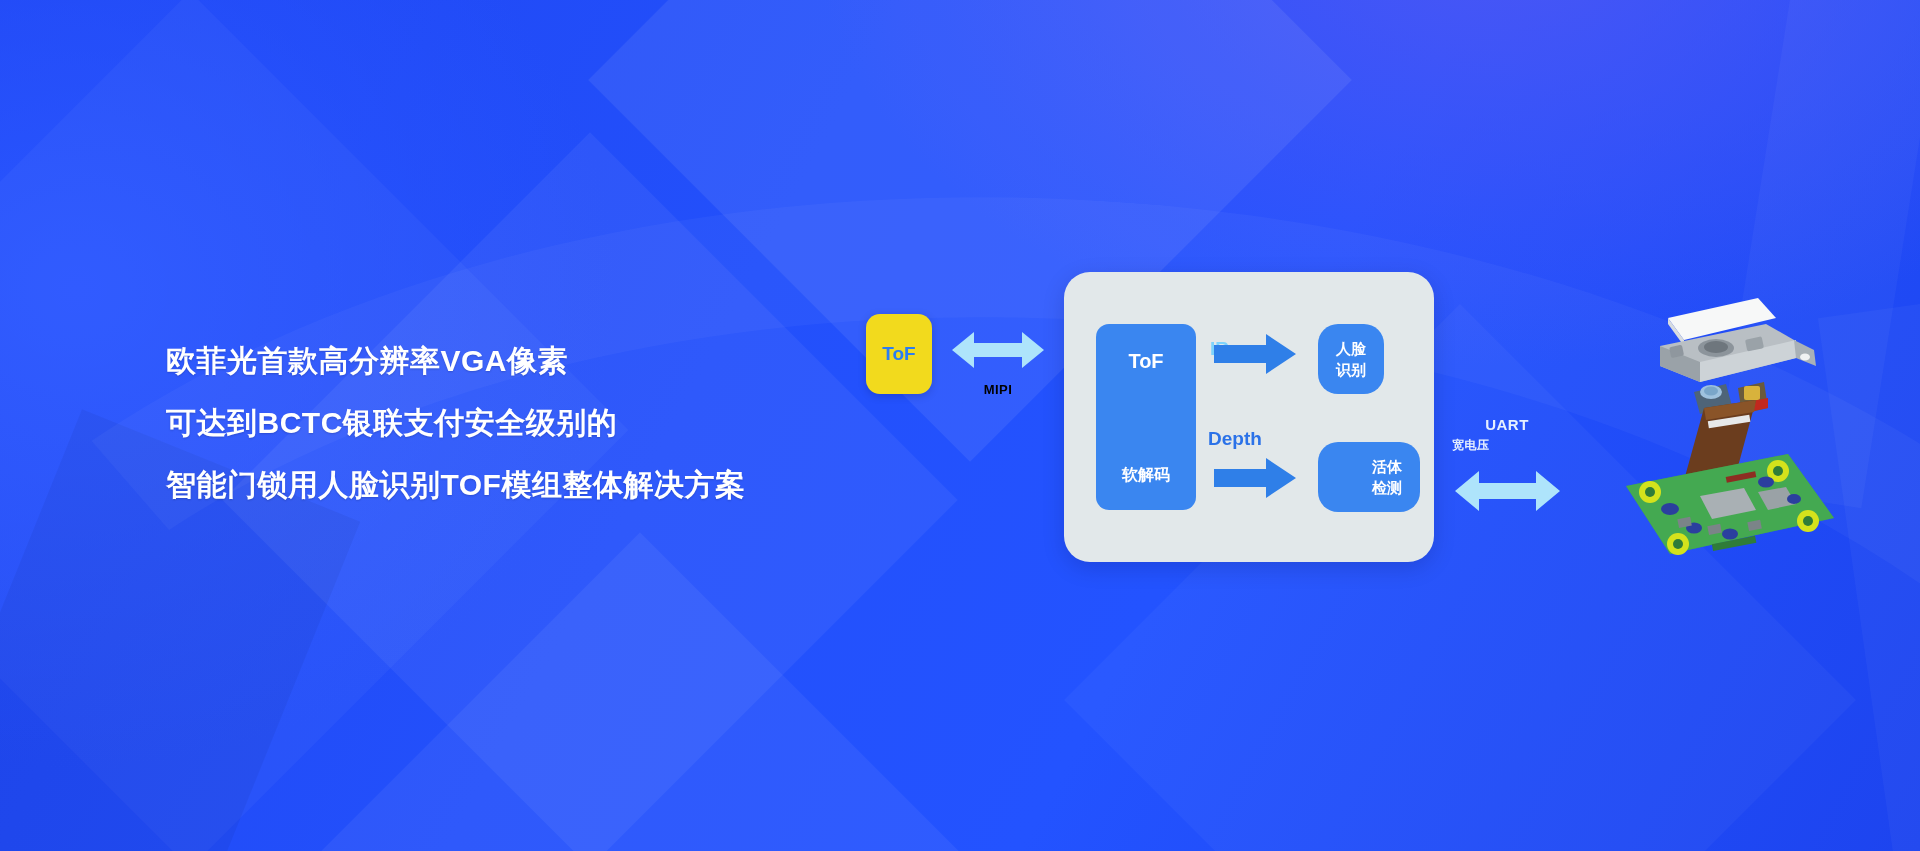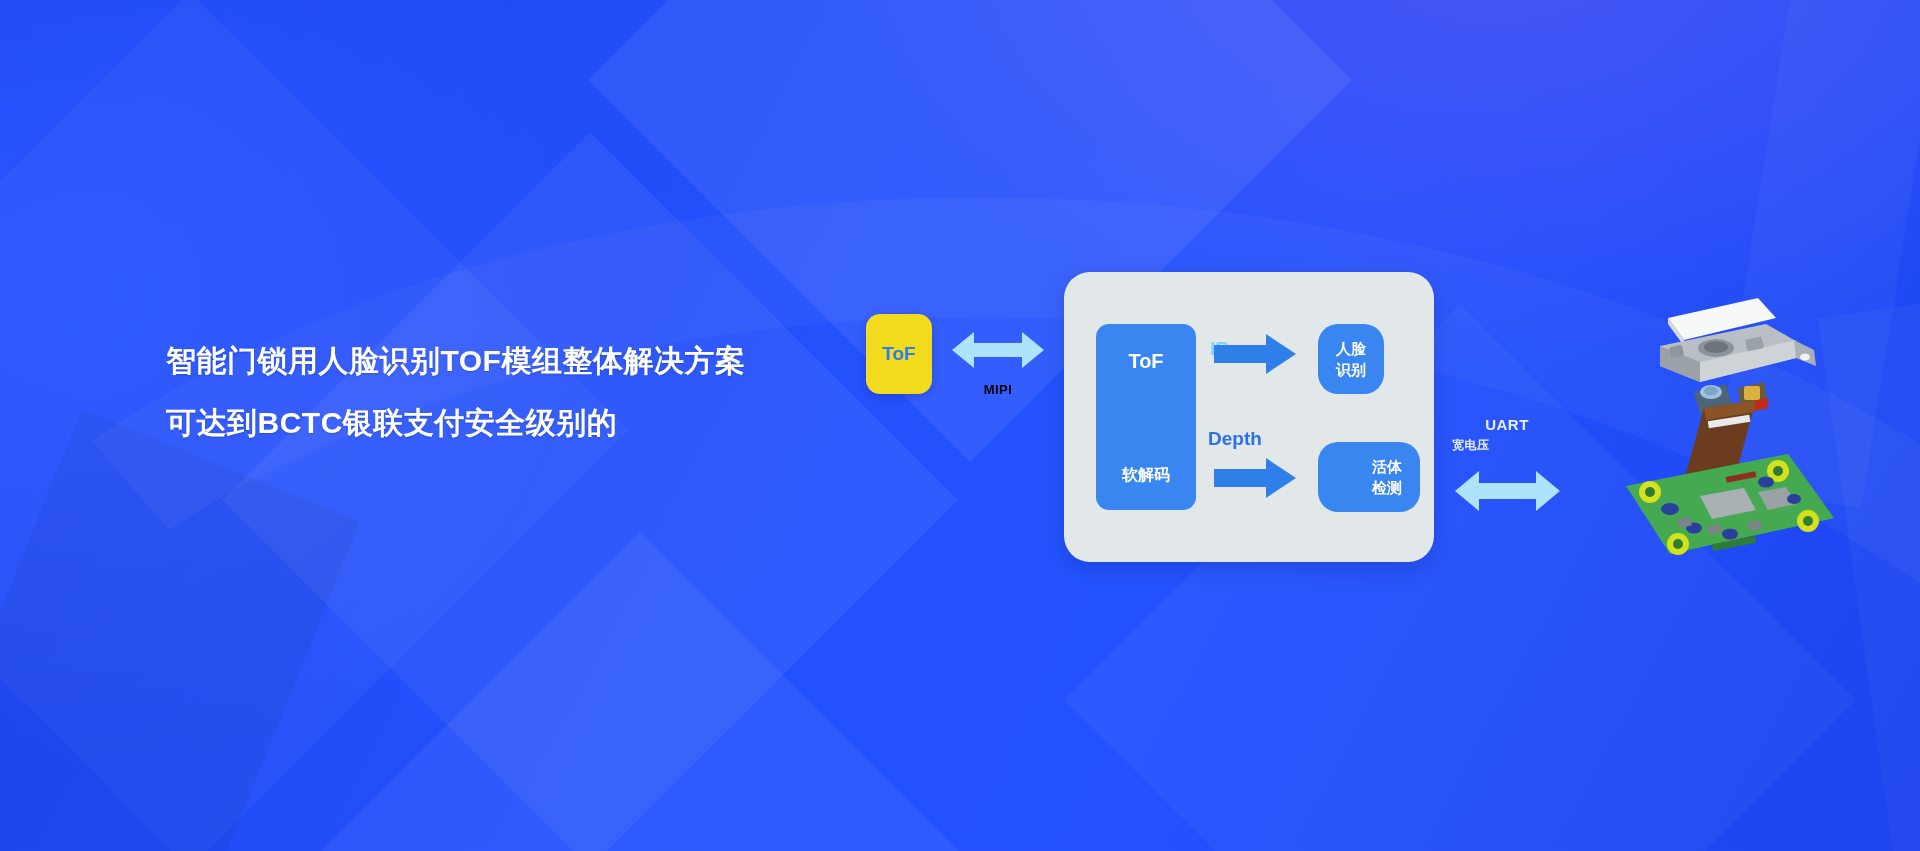--- a/index.html
+++ b/index.html
@@ -110,22 +110,23 @@
   <div class="shape d3" style="left:700px;top:-190px;width:540px;height:540px;transform:rotate(45deg);"></div>
   <div class="shape d2" style="left:1180px;top:420px;width:560px;height:560px;transform:rotate(45deg);"></div>
   <div class="shape dark" style="left:-60px;top:440px;width:300px;height:700px;transform:rotate(22deg);"></div>
   <div class="shape d2" style="left:1756px;top:-60px;width:150px;height:560px;transform:rotate(9deg);"></div>
   <div class="shape d2" style="left:1860px;top:300px;width:220px;height:620px;transform:rotate(-8deg);"></div>
   <div class="shape" style="left:380px;top:640px;width:520px;height:520px;transform:rotate(45deg);"></div>
   <div class="arc" style="left:-420px;top:-260px;width:2200px;height:1250px;transform:rotate(-6deg);"></div>
   <div class="arc2" style="left:-260px;top:200px;width:2400px;height:1500px;transform:rotate(4deg);"></div>
 
   <div class="headline">
+    <div>欧菲光首款高分辨率VGA像素</div>
+    <div>可达到BCTC银联支付安全级别的</div>
     <div>智能门锁用人脸识别TOF模组整体解决方案</div>
-    <div>可达到BCTC银联支付安全级别的</div>
   </div>
 
   <div class="tof-sensor">
     <span>ToF</span>
   </div>
 
   <svg class="arrow-mipi" viewBox="0 0 92 46">
     <path d="M0 23 L22 5 L22 16 L70 16 L70 5 L92 23 L70 41 L70 30 L22 30 L22 41 Z" fill="#aee4fb"></path>
   </svg>
   <div class="mipi-label">MIPI</div>

